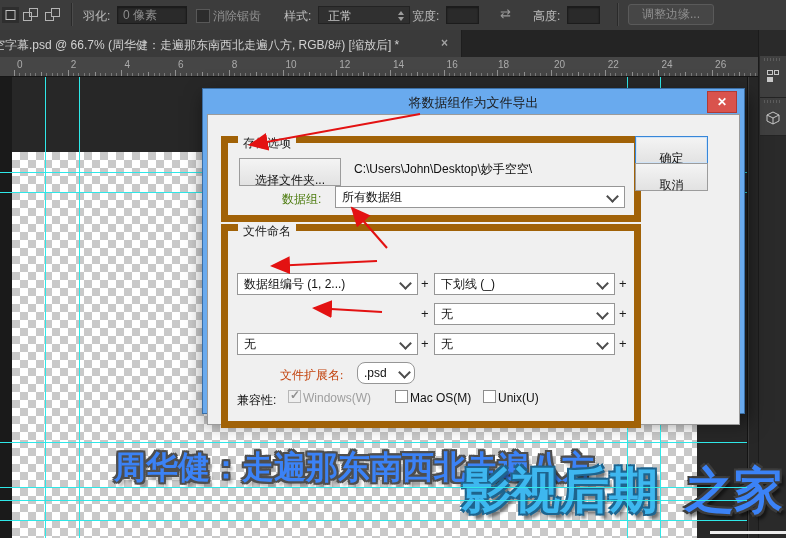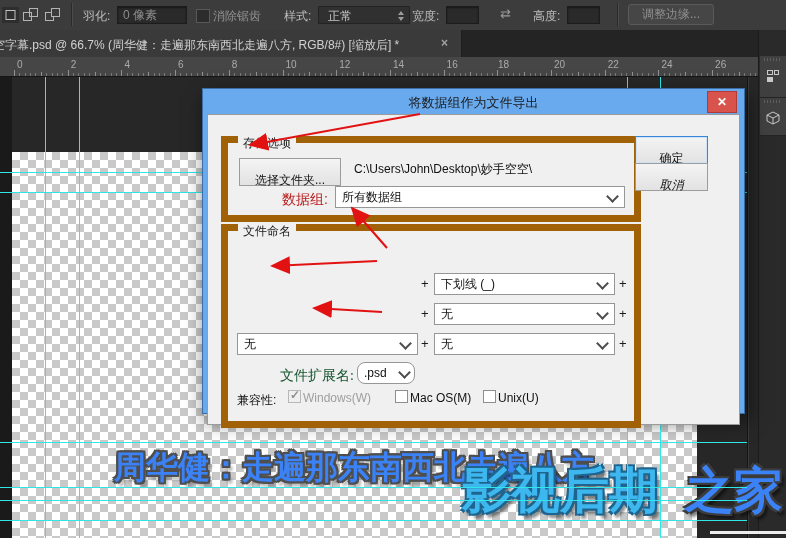--- a/index.html
+++ b/index.html
@@ -91,36 +91,36 @@
                border:1px solid #9b9b9b;box-sizing:border-box;}
   .group{position:absolute;border:7px solid #a16207;}
   .g1{left:13px;top:21px;width:406px;height:72px;}
   .g2{left:13px;top:109px;width:406px;height:190px;}
   .legend{position:absolute;left:10px;top:-8px;background:#f0f0f0;padding:0 5px;font-size:12px;color:#1a1a1a;}
   .btn{position:absolute;background:linear-gradient(#f4f4f4,#e2e2e2);border:1px solid #9c9c9c;
        font-size:12px;color:#111;text-align:center;box-sizing:border-box;
        font-family:"Liberation Sans",sans-serif;padding:13px;}
   .choose-btn{left:11px;top:15px;width:102px;height:21px;}
   .ok-btn{left:427px;top:21px;width:73px;height:23px;border-color:#3786d8;box-shadow:inset 0 0 0 1px #cfe3f7;}
-  .cancel-btn{left:427px;top:48px;width:73px;height:23px;font-style:italic;}
+  .cancel-btn{left:427px;top:48px;width:73px;height:23px;}
   .path-text{position:absolute;left:126px;top:18px;font-size:12px;color:#101010;white-space:nowrap;}
-  .ds-label{position:absolute;left:54px;top:48px;font-size:14px;color:#b91c1c;}
+  .ds-label{position:absolute;left:54px;top:48px;font-size:12px;color:#4d7c0f;}
   .combo{position:absolute;background:#fff;border:1px solid #969696;font-size:12px;color:#101010;
          line-height:20px;padding-left:6px;box-sizing:border-box;height:22px;white-space:nowrap;overflow:hidden;}
   .chev{position:absolute;right:7px;top:5px;width:7px;height:7px;border-right:2px solid #4c4c4c;
         border-bottom:2px solid #4c4c4c;transform:rotate(45deg);}
   .chev.small{right:5px;}
   .ds-combo{left:107px;top:43px;width:290px;}
   .example{position:absolute;left:9px;top:11px;font-size:12px;color:#101010;}
   .name-row{position:absolute;left:0;width:406px;height:22px;}
   .nr-left{left:9px;width:181px;}
   .nr-right{left:206px;width:181px;}
   .plus{position:absolute;top:3px;font-size:13px;color:#1a1a1a;}
   .plus.p1{left:193px;}.plus.p2{left:391px;}
-  .ext-label{position:absolute;left:52px;top:136px;font-size:14px;color:#14532d;font-family:Liberation Serif, serif;}
+  .ext-label{position:absolute;left:52px;top:136px;font-size:12px;color:#c2410c;font-family:Liberation Serif, serif;}
   .ext-combo{left:129px;top:131px;width:58px;border-radius:8px;}
   .compat-label{position:absolute;left:9px;top:161px;font-size:12px;color:#101010;}
   .compat-row{position:absolute;left:9px;top:158px;width:395px;height:18px;}
   .cb{position:absolute;top:1px;width:13px;height:13px;background:#fff;border:1px solid #8e8e8e;
       box-sizing:border-box;}
   .cb.disabled{background:#efefef;border-color:#b7b7b7;}
   .cb .check{position:absolute;left:1px;top:-3px;font-size:12px;font-weight:bold;color:#8f8f8f;}
   .compat-text{position:absolute;top:2px;font-size:12px;color:#111;white-space:nowrap;}
   .compat-text.disabled{color:#9e9e9e;}
 
@@ -285,20 +285,21 @@
         <div class="combo ds-combo">
           <span>所有数据组</span>
           <i class="chev"></i>
         </div>
       </div>
 
       <div class="group g2">
         <span class="legend">文件命名</span>
         <div id="naming-rows">
             <div class="name-row" style="top: 42px;">
+              <div class="combo nr-left"><span>数据组编号 (1, 2...)</span><i class="chev"></i></div>
               <span class="plus p1">+</span>
               <div class="combo nr-right"><span>下划线 (_)</span><i class="chev"></i></div>
               <span class="plus p2">+</span>
             </div>
             <div class="name-row" style="top: 72px;">
               <span class="plus p1">+</span>
               <div class="combo nr-right"><span>无</span><i class="chev"></i></div>
               <span class="plus p2">+</span>
             </div>
             <div class="name-row" style="top: 102px;">

